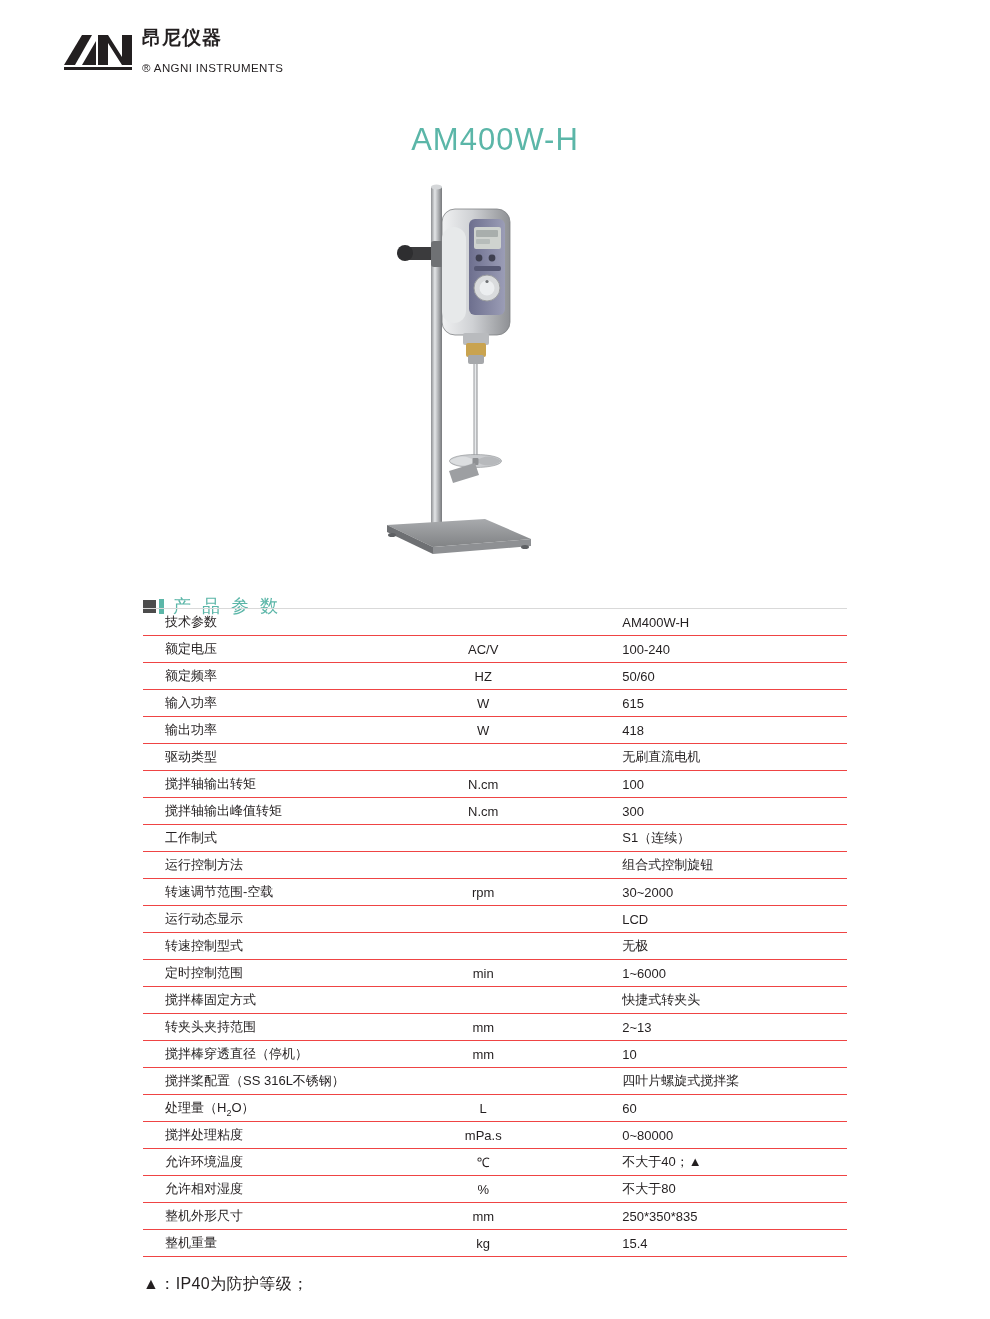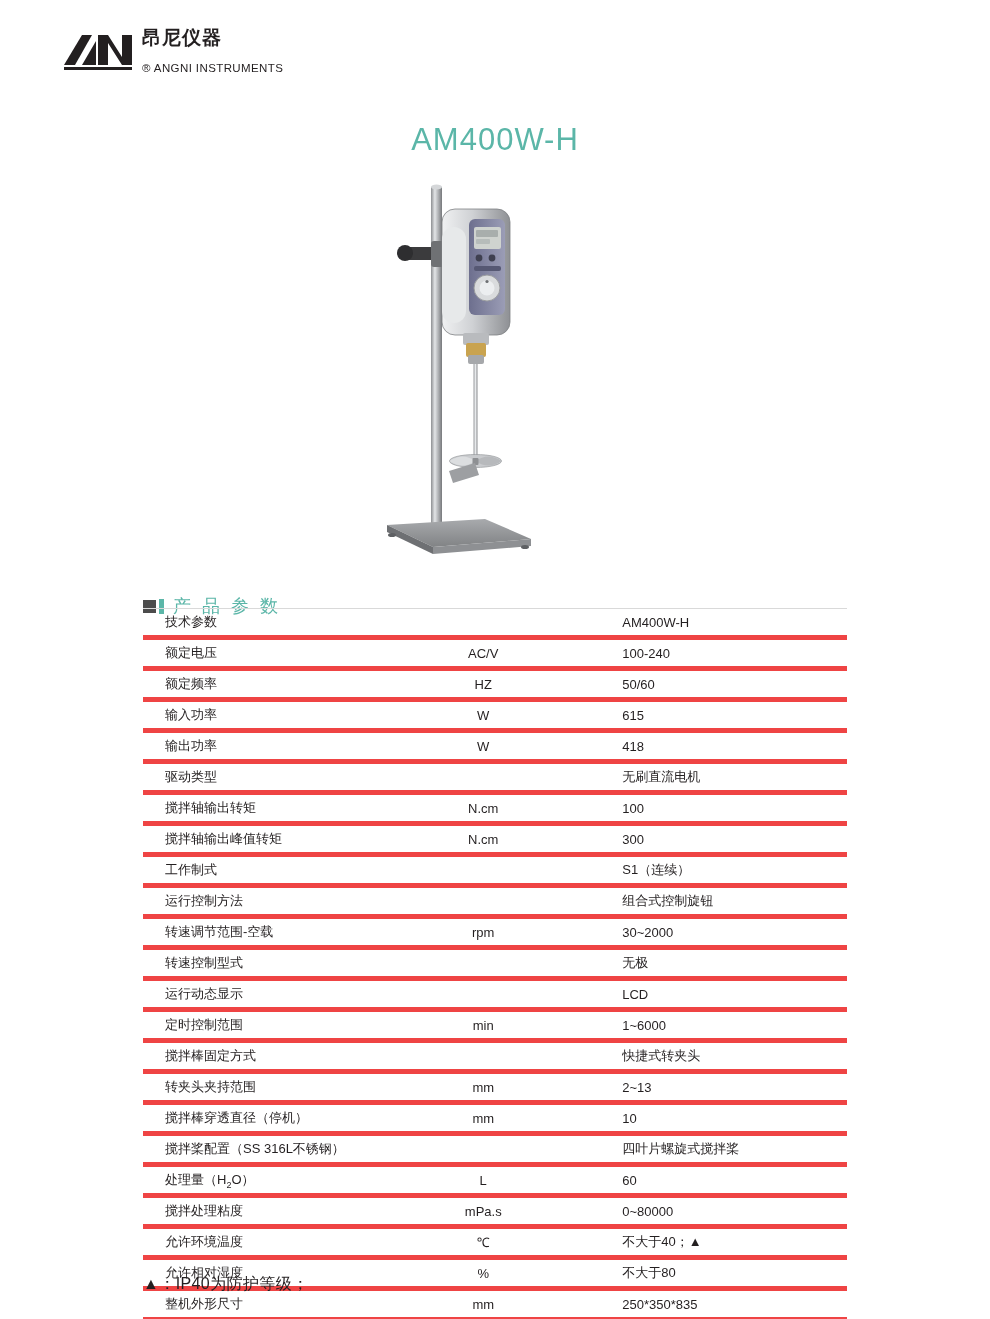--- a/index.html
+++ b/index.html
@@ -101,21 +101,21 @@
   .spec-table {
     position: absolute;
     top: 608px;
     left: 143px;
     width: 704px;
     border-collapse: collapse;
     font-size: 13px;
     color: #231f20;
   }
   .spec-table tr {
-    border-bottom: 5px solid #ef4444;
+    border-bottom: 1px solid #ef4444;
   }
   .spec-table tr:first-child {
     border-top: 1px solid #d9d9d9;
   }
   .spec-table td {
     height: 26px;
     padding: 0;
     vertical-align: middle;
   }
   .spec-table td.c0 {
@@ -301,28 +301,28 @@
       <td class="c0">运行控制方法</td>
       <td class="c1"></td>
       <td class="c2">组合式控制旋钮</td>
     </tr>
     <tr>
       <td class="c0">转速调节范围-空载</td>
       <td class="c1">rpm</td>
       <td class="c2">30~2000</td>
     </tr>
     <tr>
+      <td class="c0">运行动态显示</td>
+      <td class="c1"></td>
+      <td class="c2">LCD</td>
+    </tr>
+    <tr>
       <td class="c0">转速控制型式</td>
       <td class="c1"></td>
       <td class="c2">无极</td>
-    </tr>
-    <tr>
-      <td class="c0">运行动态显示</td>
-      <td class="c1"></td>
-      <td class="c2">LCD</td>
     </tr>
     <tr>
       <td class="c0">定时控制范围</td>
       <td class="c1">min</td>
       <td class="c2">1~6000</td>
     </tr>
     <tr>
       <td class="c0">搅拌棒固定方式</td>
       <td class="c1"></td>
       <td class="c2">快捷式转夹头</td>

